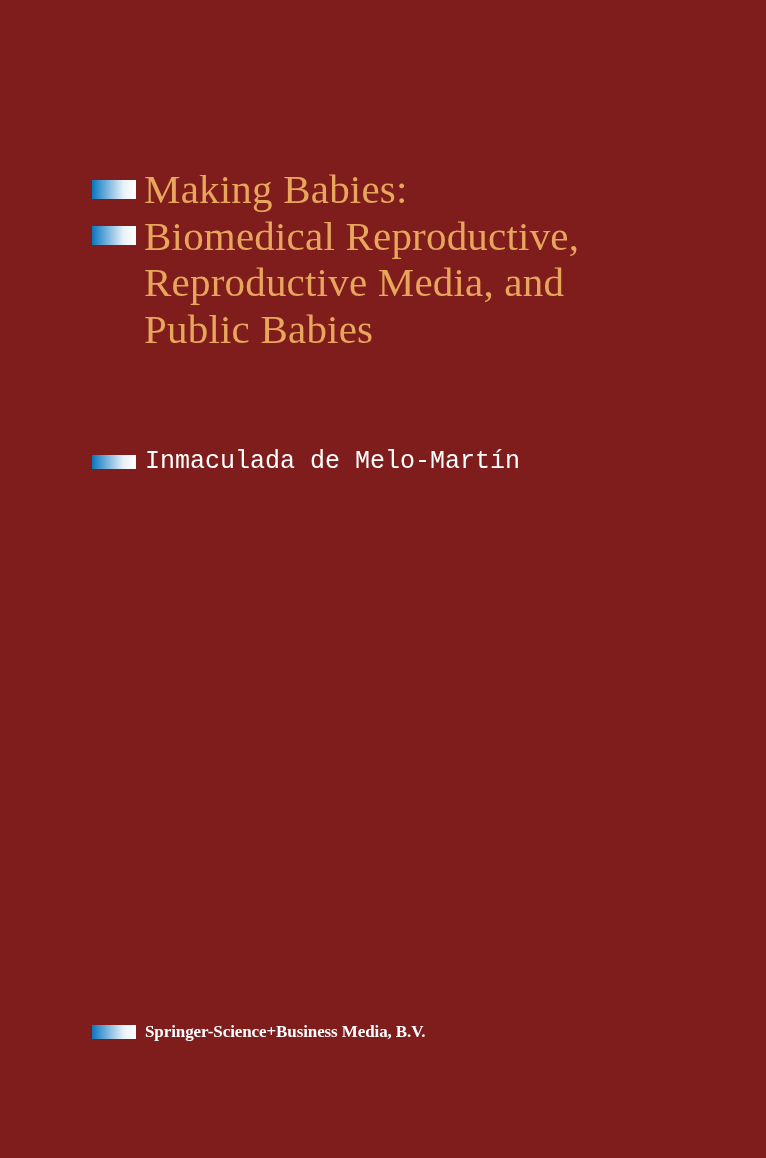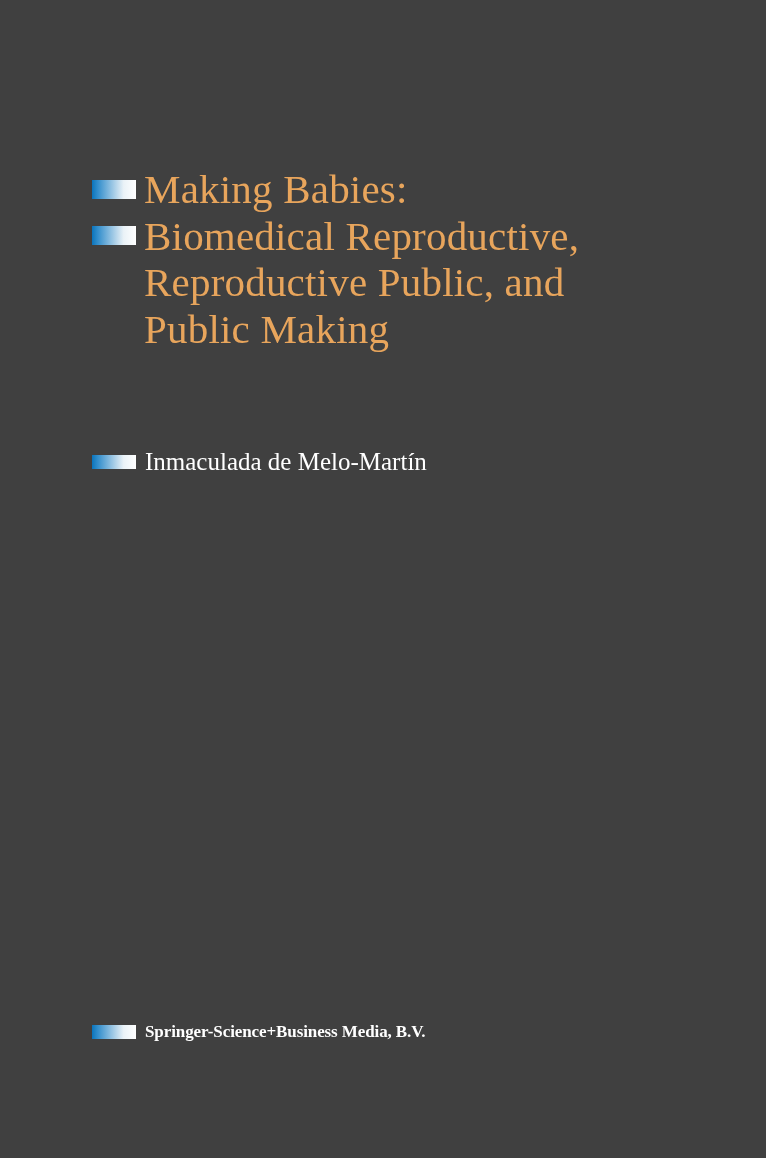--- a/index.html
+++ b/index.html
@@ -10,21 +10,21 @@
     width: 766px;
     height: 1158px;
     background: #0A74BC;
     font-family: "Liberation Serif", serif;
     overflow: hidden;
     position: relative;
   }
   .cover {
     position: absolute;
     inset: 0;
-    background: #404040;
+    background: #7f1d1d;
   }
 
   
   .bar {
     display: inline-block;
     vertical-align: middle;
     background: linear-gradient(to right, #0A74BC 0%, #2f8ccb 12%, #eaf2f7 72%, #ffffff 100%);
   }
 
   .title-block {
@@ -55,20 +55,21 @@
     white-space: nowrap;
     letter-spacing: 0.2px;
   }
 
   .author-row {
     position: absolute;
     left: 92px;
     top: 448px;
     display: flex;
     align-items: center;
+    font-family: Liberation Mono, monospace;
   }
   .author-row .bar {
     width: 44px;
     height: 14px;
     margin-right: 9px;
     flex: 0 0 auto;
   }
   .author-text {
     color: #FFFFFF;
     font-size: 25px;
@@ -107,25 +108,25 @@
     <div class="title-line">
       <span class="bar"></span>
       <span class="title-text">Making Babies:</span>
     </div>
     <div class="title-line">
       <span class="bar"></span>
       <span class="title-text">Biomedical Reproductive,</span>
     </div>
     <div class="title-line">
       <span class="bar hidden"></span>
-      <span class="title-text">Reproductive Public, and</span>
+      <span class="title-text">Reproductive Media, and</span>
     </div>
     <div class="title-line">
       <span class="bar hidden"></span>
-      <span class="title-text">Public Making</span>
+      <span class="title-text">Public Babies</span>
     </div>
   </div>
 
   <div class="author-row">
     <span class="bar"></span>
     <span class="author-text">Inmaculada de Melo-Martín</span>
   </div>
 
   <div class="publisher-row">
     <span class="bar"></span>

